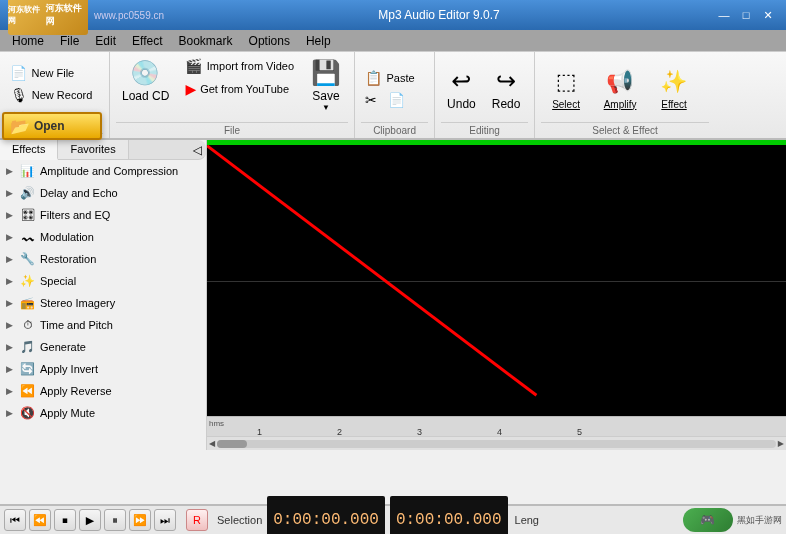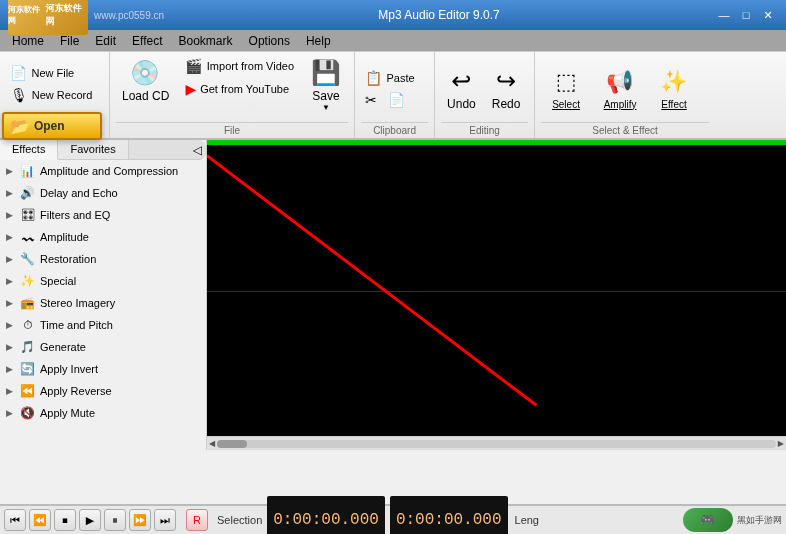--- a/index.html
+++ b/index.html
@@ -553,21 +553,21 @@
           <span>Delay and Echo</span>
         </div>
         <div class="effect-item group-header">
           <span class="expand-arrow">▶</span>
           <span class="effect-icon">🎛</span>
           <span>Filters and EQ</span>
         </div>
         <div class="effect-item group-header">
           <span class="expand-arrow">▶</span>
           <span class="effect-icon">〰</span>
-          <span>Amplitude</span>
+          <span>Modulation</span>
         </div>
         <div class="effect-item group-header">
           <span class="expand-arrow">▶</span>
           <span class="effect-icon">🔧</span>
           <span>Restoration</span>
         </div>
         <div class="effect-item group-header">
           <span class="expand-arrow">▶</span>
           <span class="effect-icon">✨</span>
           <span>Special</span>
@@ -605,20 +605,30 @@
       </div>
   </div>
 
   <div id="waveform-area">
     <div id="waveform-top-bar"></div>
     <div id="waveform-canvas">
       <div id="center-line"></div>
       <svg viewBox="0 0 580 270" xmlns="http://www.w3.org/2000/svg" style="position:absolute;top:0;left:0;width:100%;height:100%;">
         <line x1="0" y1="0" x2="330" y2="250" stroke="red" stroke-width="3"></line>
       </svg>
+    </div>
+    <div id="ruler">
+      <span id="hms-label">hms</span>
+      <div id="ruler-inner">
+        <span class="ruler-mark" style="left:50px;">1</span>
+        <span class="ruler-mark" style="left:130px;">2</span>
+        <span class="ruler-mark" style="left:210px;">3</span>
+        <span class="ruler-mark" style="left:290px;">4</span>
+        <span class="ruler-mark" style="left:370px;">5</span>
+      </div>
     </div>
     <div id="scrollbar-area">
       <span class="scroll-arrow">◀</span>
       <div id="scrollbar-track">
         <div id="scrollbar-thumb"></div>
       </div>
       <span class="scroll-arrow">▶</span>
     </div>
   </div>
 

